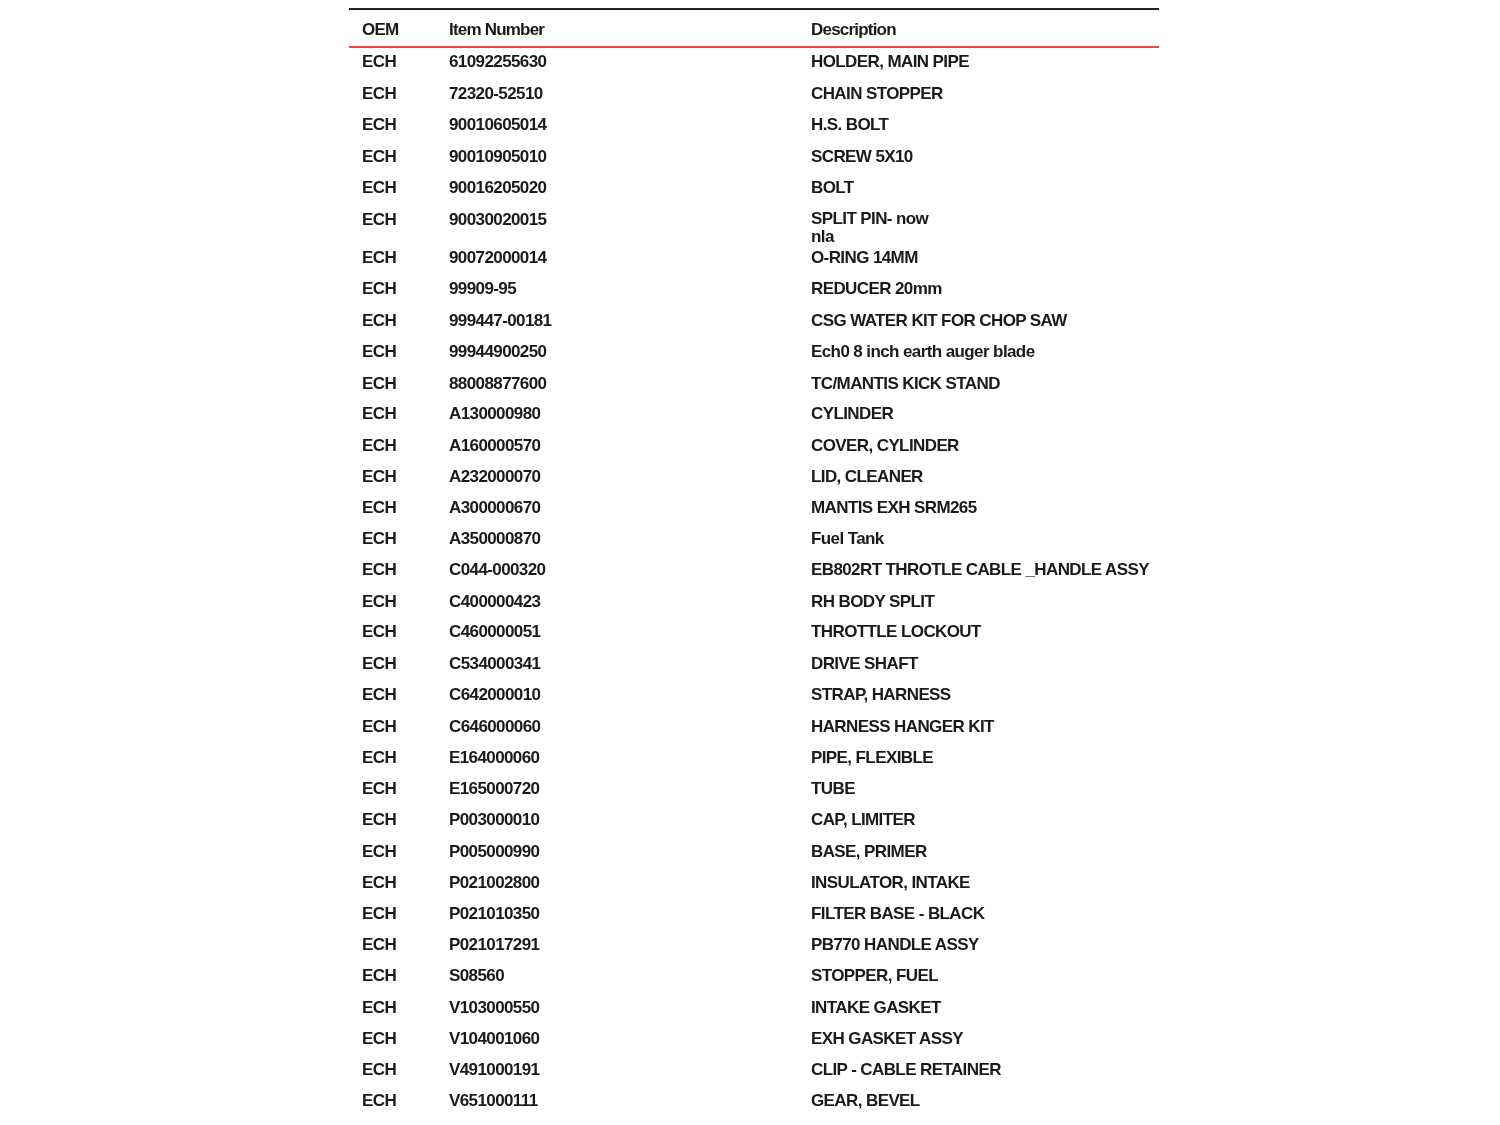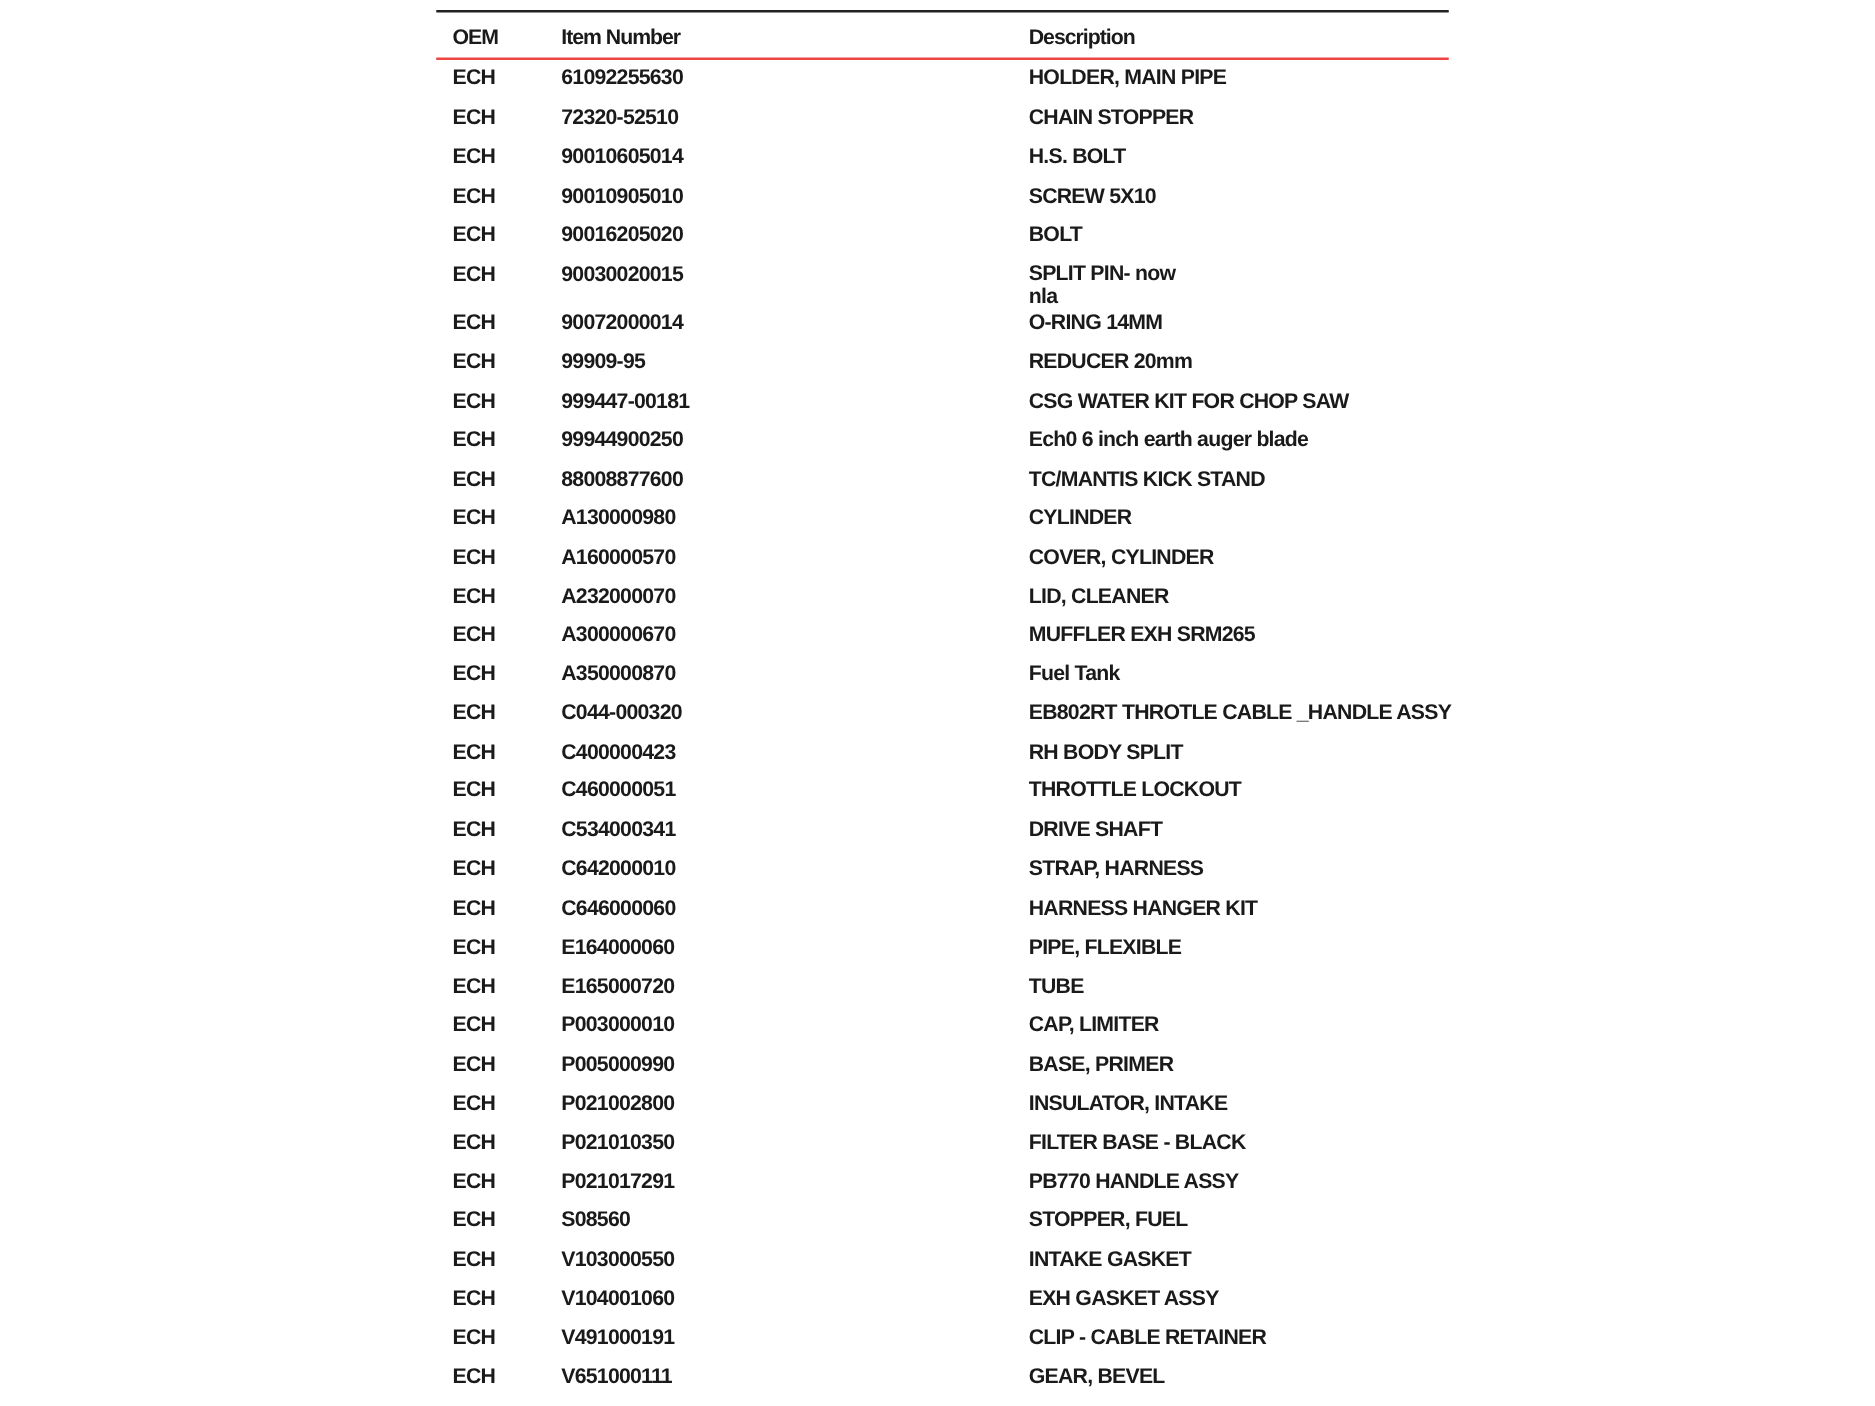--- a/index.html
+++ b/index.html
@@ -38,21 +38,21 @@
       letter-spacing: -0.6px;
       line-height: 20px;
     }
     .header-row .cell {
       top: 10px;
       font-weight: bold;
       letter-spacing: -0.8px;
     }
     .c-oem { left: 13px; }
     .c-item { left: 100px; }
-    .c-desc { left: 462px; margin-left: 12px; }
+    .c-desc { left: 462px; }
     .rows {
       position: relative;
     }
     .row {
       position: absolute;
       left: 0;
       width: 810px;
       height: 30px;
       font-weight: bold;
     }
@@ -118,21 +118,21 @@
       <span class="cell c-desc">REDUCER 20mm</span>
     </div>
     <div class="row" style="top: 311px;">
       <span class="cell c-oem">ECH</span>
       <span class="cell c-item">999447-00181</span>
       <span class="cell c-desc">CSG WATER KIT FOR CHOP SAW</span>
     </div>
     <div class="row" style="top: 342px;">
       <span class="cell c-oem">ECH</span>
       <span class="cell c-item">99944900250</span>
-      <span class="cell c-desc">Ech0 6 inch earth auger blade</span>
+      <span class="cell c-desc">Ech0 8 inch earth auger blade</span>
     </div>
     <div class="row" style="top: 374px;">
       <span class="cell c-oem">ECH</span>
       <span class="cell c-item">88008877600</span>
       <span class="cell c-desc">TC/MANTIS KICK STAND</span>
     </div>
     <div class="row" style="top: 404px;">
       <span class="cell c-oem">ECH</span>
       <span class="cell c-item">A130000980</span>
       <span class="cell c-desc">CYLINDER</span>
@@ -143,21 +143,21 @@
       <span class="cell c-desc">COVER, CYLINDER</span>
     </div>
     <div class="row" style="top: 467px;">
       <span class="cell c-oem">ECH</span>
       <span class="cell c-item">A232000070</span>
       <span class="cell c-desc">LID, CLEANER</span>
     </div>
     <div class="row" style="top: 498px;">
       <span class="cell c-oem">ECH</span>
       <span class="cell c-item">A300000670</span>
-      <span class="cell c-desc">MUFFLER EXH SRM265</span>
+      <span class="cell c-desc">MANTIS EXH SRM265</span>
     </div>
     <div class="row" style="top: 529px;">
       <span class="cell c-oem">ECH</span>
       <span class="cell c-item">A350000870</span>
       <span class="cell c-desc">Fuel Tank</span>
     </div>
     <div class="row" style="top: 560px;">
       <span class="cell c-oem">ECH</span>
       <span class="cell c-item">C044-000320</span>
       <span class="cell c-desc">EB802RT THROTLE CABLE _HANDLE ASSY</span>

